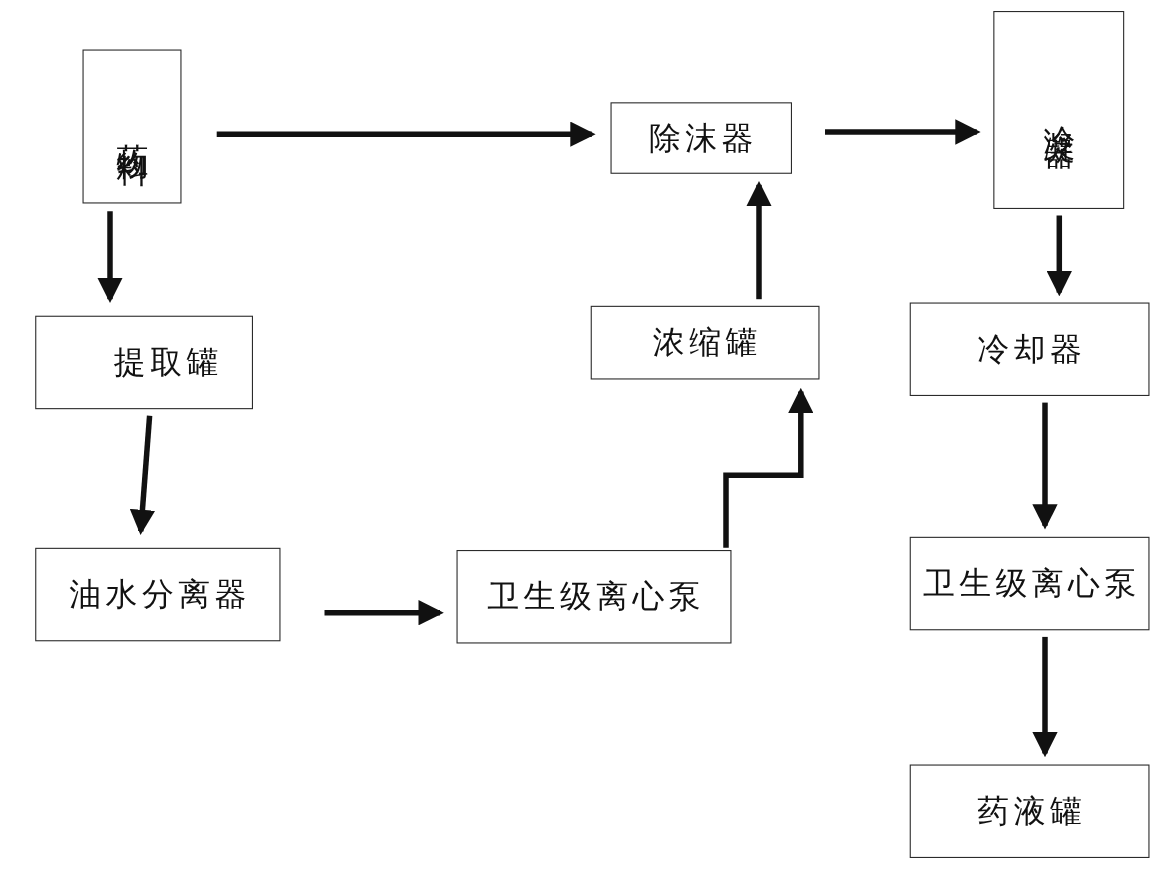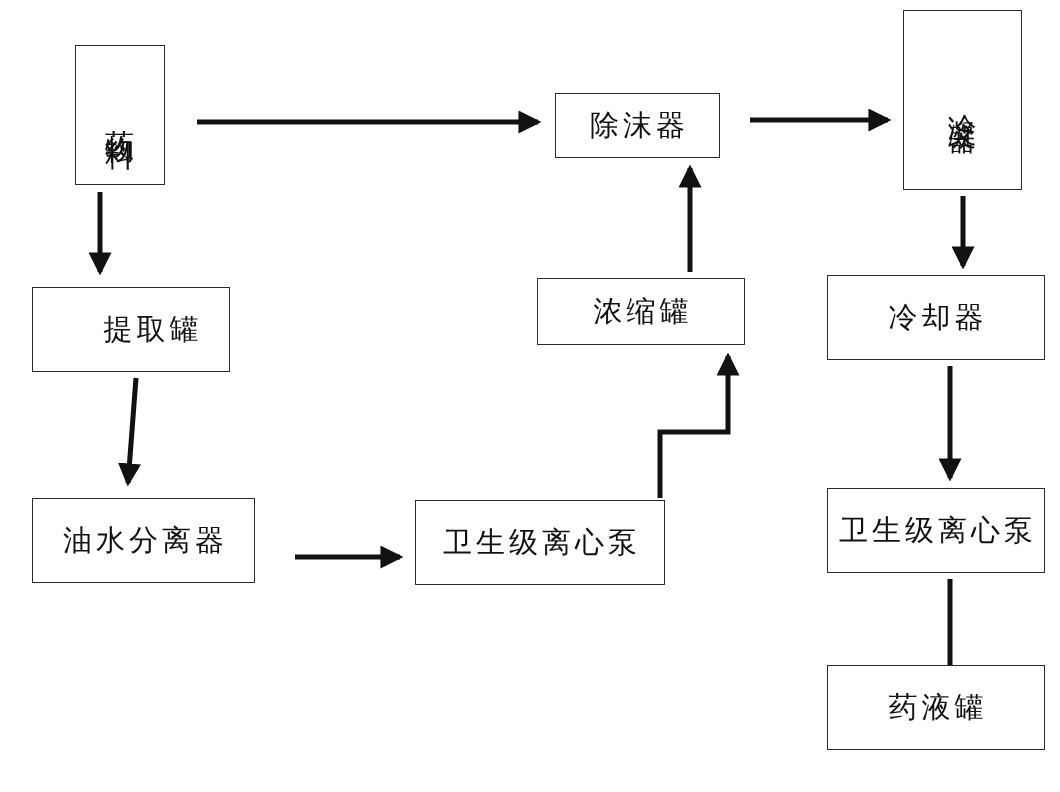--- a/index.html
+++ b/index.html
@@ -107,17 +107,17 @@
   </div>
 
   <div class="node" style="left:415px; top:500px; width:250px; height:85px;">
     <span>卫生级离心泵</span>
   </div>
 
   <div class="node" style="left:827px; top:488px; width:218px; height:85px;">
     <span>卫生级离心泵</span>
   </div>
 
-  <div class="node" style="left:827px; top:665px; width:218px; height:85px;align-items:center;">
+  <div class="node" style="left:827px; top:695px; width:218px; height:85px;align-items:center;">
     <span>药液罐</span>
   </div>
 
 </div>
 
 </body></html>

